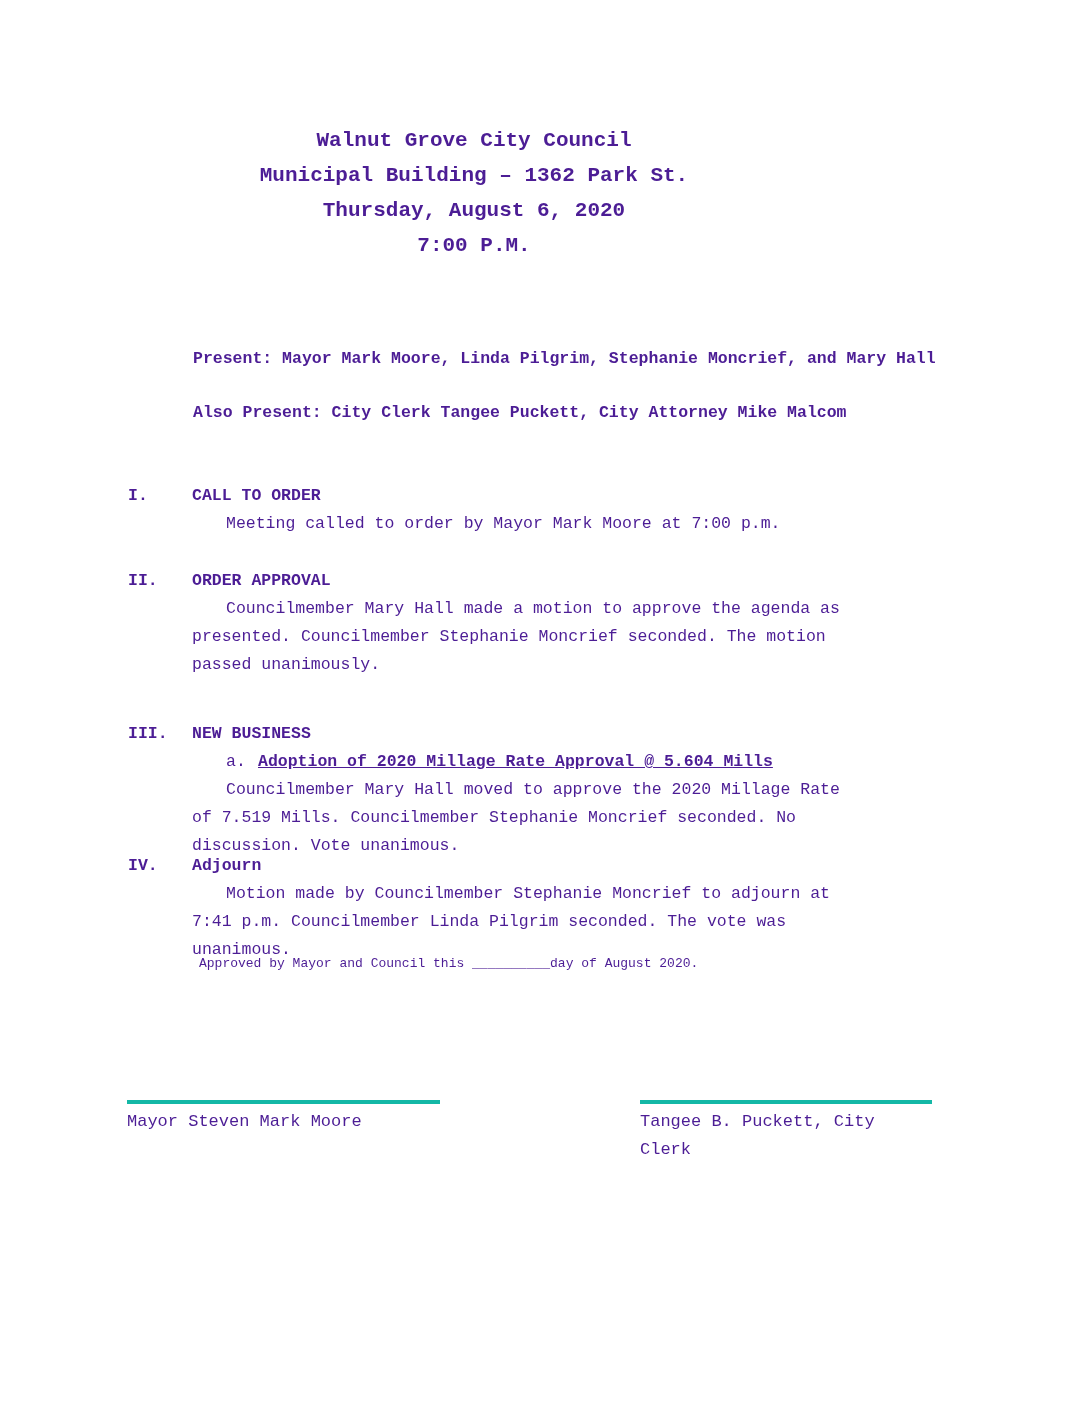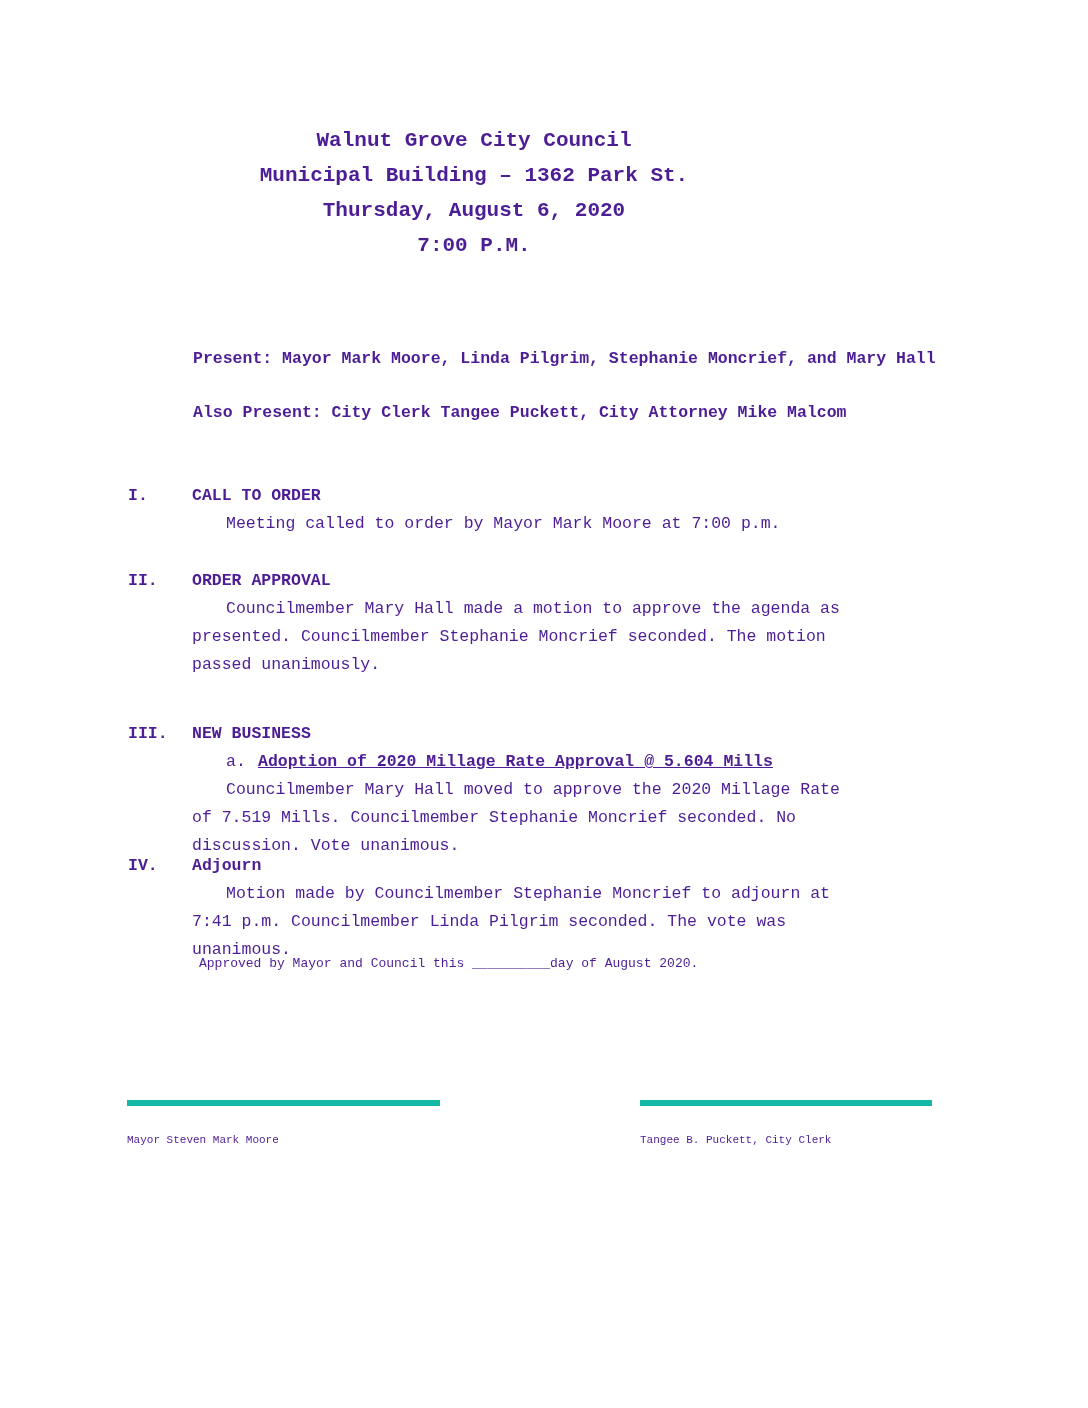--- a/index.html
+++ b/index.html
@@ -73,23 +73,23 @@
   .approval-line {
     position: absolute;
     left: 199px;
     top: 950px;
     font-size: 13px;
     line-height: 28px;
   }
   .signature {
     position: absolute;
     top: 1100px;
-    border-top: 6px solid #14b8a6;
-    padding-top: 20px;
-    font-size: 11px;
+    border-top: 4px solid #14b8a6;
+    padding-top: 4px;
+    font-size: 17px;
     line-height: 28px;
   }
   .signature-left { left: 127px; width: 313px; }
   .signature-right { left: 640px; width: 292px; }
   .page-number {
     position: absolute;
     left: 947px;
     top: 1292px;
     font-weight: bold;
     font-size: 15px;

